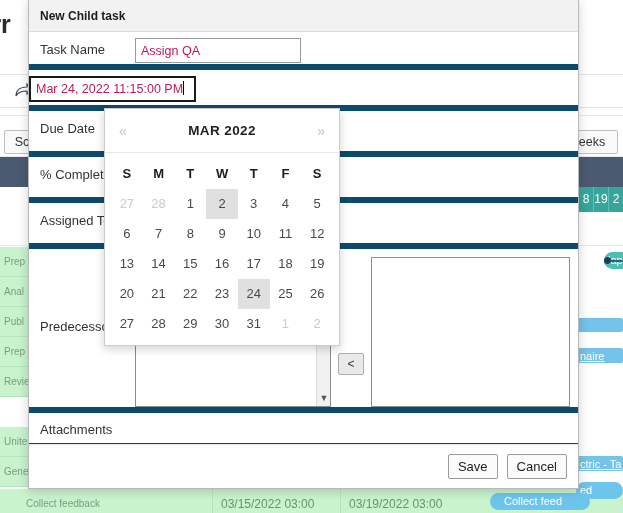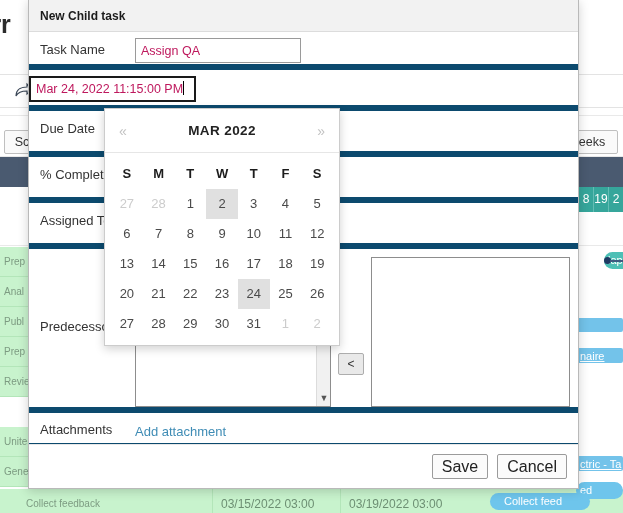--- a/index.html
+++ b/index.html
@@ -177,21 +177,21 @@
   }
   #dlg-footer {
     position: absolute; left: 0; bottom: 0; width: 100%; height: 44px;
     background: #fff; border-top: 1px solid #e8e8e8;
     display: flex; align-items: center; justify-content: flex-end;
     padding-right: 11px; gap: 9px;
   }
   .fbtn {
     min-width: 46px; height: 25px; padding: 0 9px;
     border: 1px solid #9b9b9b; background: #fbfbfb;
-    font-size: 16px; color: #222; border-radius: 2px;
+    font-size: 13px; color: #222; border-radius: 2px;
     font-family: "Liberation Sans", sans-serif;
   }
 
   
   #datepicker {
     position: absolute; left: 104px; top: 108px;
     width: 236px; height: 238px;
     background: #fff; border: 1px solid #cccccc;
     box-shadow: 0 3px 9px rgba(0,0,0,0.18);
     z-index: 40;
@@ -333,23 +333,20 @@
             </div>
           </div>
           <div class="movebtn">&lt;</div>
           <div class="listbox right"></div>
         </div>
       </div>
     </div>
 
     <div class="frow" style="height:36px">
       <div class="flabel" style="padding-top:9px">Attachments</div>
-      <div class="fctl" style="padding-top:9px">
-        <span class="link">Add attachment</span>
-      </div>
     </div>
 
     <div id="dlg-footer">
       <button class="fbtn">Save</button>
       <button class="fbtn">Cancel</button>
     </div>
   </div>
 
   <div id="datepicker">
     <div id="dp-head">

